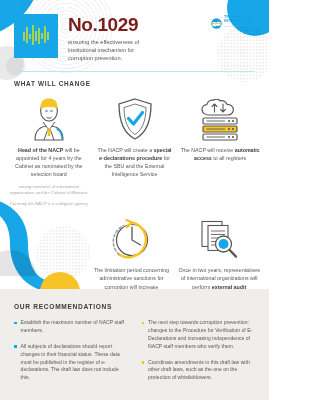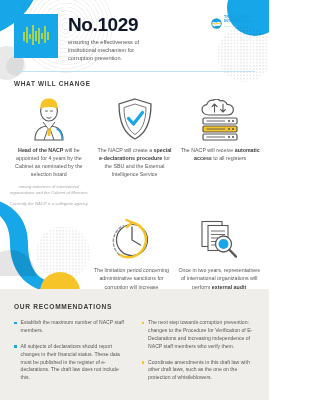--- a/index.html
+++ b/index.html
@@ -61,21 +61,21 @@
   }
 
   
   .header{position:relative;padding:14px 14px 0 14px;display:flex;align-items:flex-start;}
   .logo-box{
     width:44px;height:44px;background:#17a6e8;flex:none;margin-right:10px;
     display:flex;align-items:center;justify-content:center;
   }
   .title-wrap{flex:1;min-width:0;padding-top:1px;}
   .doc-no{
-    font-size:19px;font-weight:bold;color:#0f172a;letter-spacing:-0.4px;
+    font-size:19px;font-weight:bold;color:#7f1d1d;letter-spacing:-0.4px;
     line-height:1;margin:0 0 4px 0;
   }
   .doc-sub{font-size:5.6px;color:#58585a;line-height:1.45;max-width:84px;}
   .ti-logo{flex:none;display:flex;align-items:flex-start;margin-top:1px;}
   .ti-mark{width:11px;height:11px;flex:none;margin-right:2px;}
   .ti-text{font-size:3.6px;font-weight:bold;color:#19a0e0;line-height:1.22;letter-spacing:0.1px;}
   .ti-text .ti-sm{font-size:2.4px;font-weight:normal;color:#7fb6d8;letter-spacing:.4px;}
 
   .rule{height:1px;background:#bfe3f5;margin:9px 14px 0 14px;position:relative;}
 

